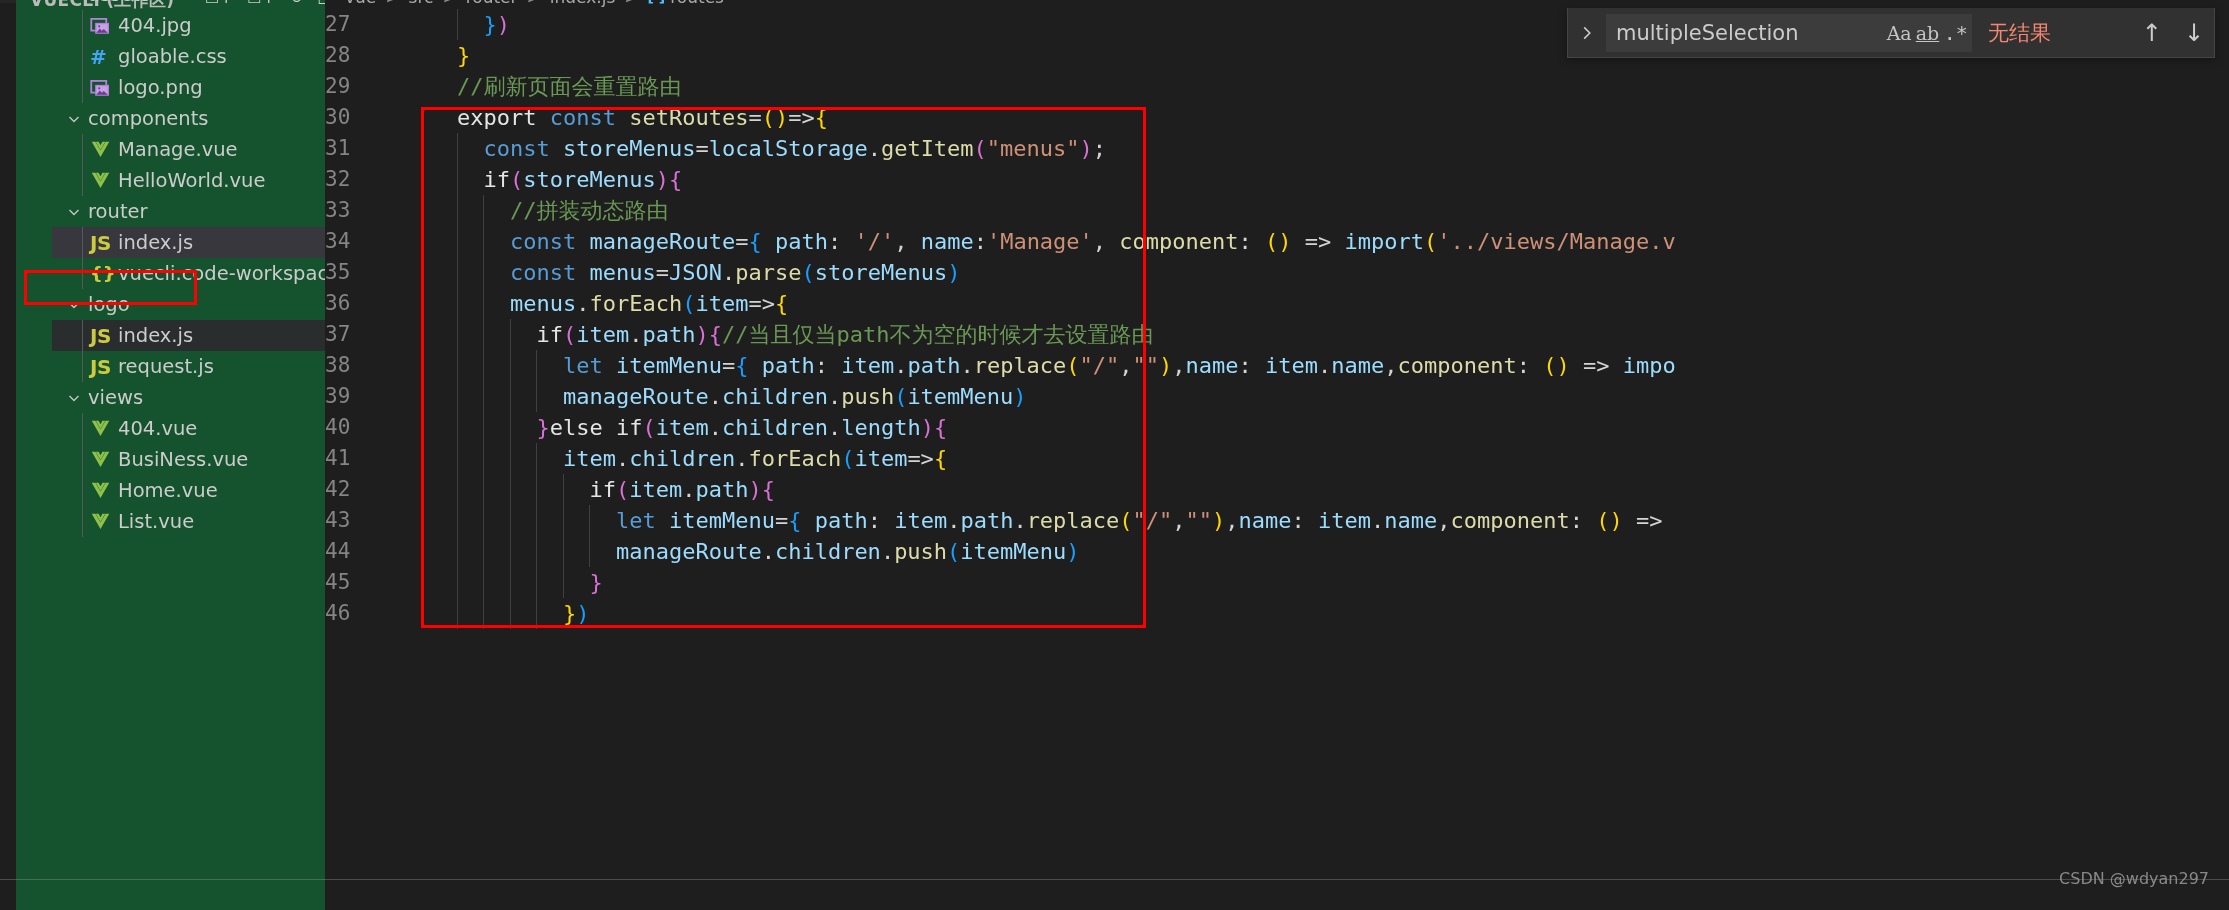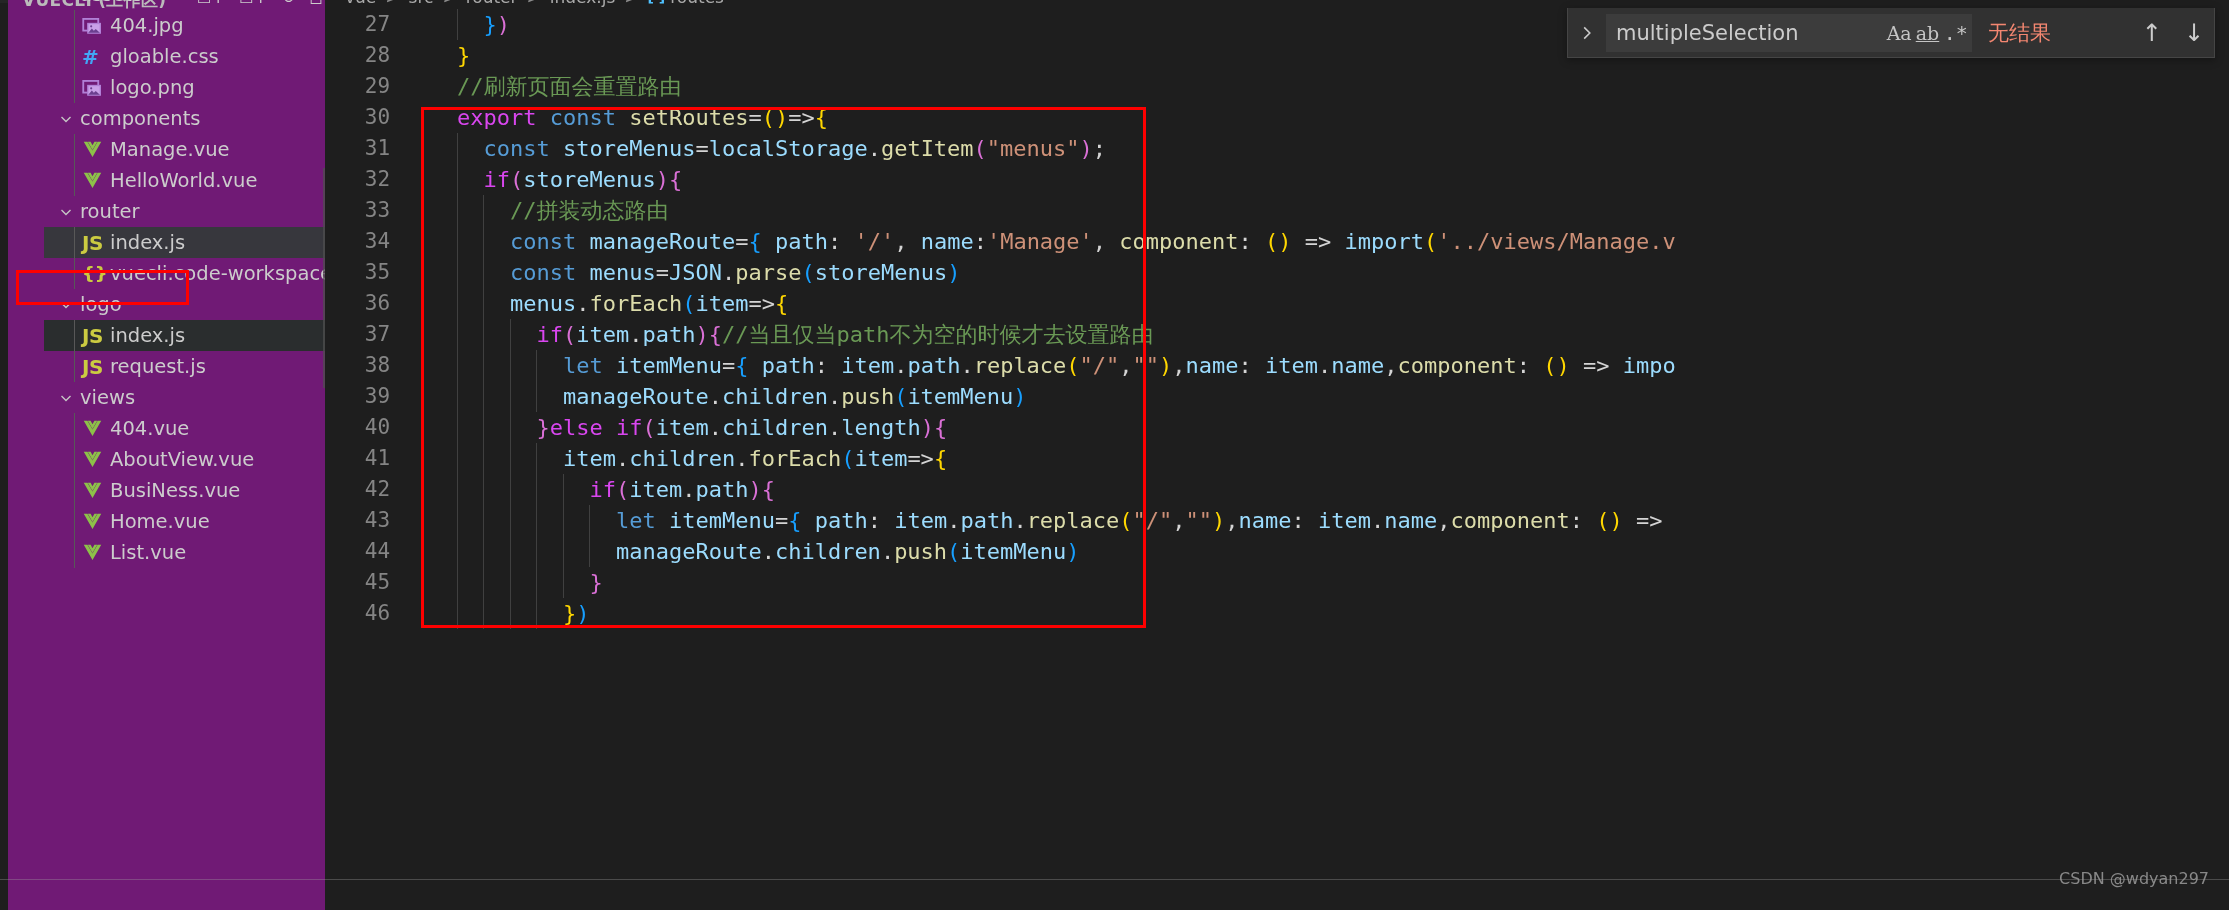--- a/index.html
+++ b/index.html
@@ -10,23 +10,23 @@
     font-family: "DejaVu Sans", sans-serif;
   }
   #app {
     position: relative;
     width: 2229px; height: 910px;
     background: #1e1e1e;
   }
 
   
   #sidebar {
-    position: absolute; left: 8px; top: 0;
+    position: absolute; left: 16px; top: 0;
     width: 325px; height: 910px;
-    background: #701a75;
+    background: #14532d;
     overflow: hidden;
   }
   #sidebar-header {
     position: absolute; left: 0; top: -14px;
     width: 325px; height: 28px;
     color: #bbbbbb;
     font-size: 17px;
     font-weight: bold;
     letter-spacing: .3px;
     white-space: nowrap;
@@ -137,40 +137,40 @@
   }
   .code-line {
     position: relative;
     height: 31px;
     line-height: 31px;
     white-space: pre;
   }
   .lnum {
     position: absolute; left: 0; top: 0;
     width: 105px;
-    text-align: center;
+    text-align: left;
     color: #858585;
     font-size: 21px;
     font-family: "DejaVu Sans Mono", monospace;
   }
   .ltext {
     position: absolute; left: 132px; top: 0;
     white-space: pre;
     font-family: "DejaVu Sans Mono", monospace;
     font-size: 22px;
   }
   
   .cguide {
     position: absolute;
     width: 1px;
     background: #404040;
     top: 0; height: 31px;
   }
   
-  .t-kw      { color: #d946ef; }   
+  .t-kw      { color: #e5e5e5; }   
   .t-decl    { color: #569cd6; }   
   .t-fn      { color: #dcdcaa; }   
   .t-var     { color: #9cdcfe; }   
   .t-str     { color: #ce9178; }   
   .t-cmt     { color: #6a9955; }   
   .t-plain   { color: #d4d4d4; }
   .t-b1      { color: #ffd700; }   
   .t-b2      { color: #da70d6; }   
   .t-b3      { color: #179fff; }
 
@@ -428,31 +428,20 @@
         <div class="tree-row">
           <div class="indent-guide" style="left:30px;"></div>
           <div style="width:38px;flex:0 0 38px;"></div>
           <span class="ficon icon-vue">
             <svg width="21" height="21" viewBox="0 0 24 24">
               <path d="M2 3h4.2l5.8 10L17.8 3H22L12 20.5z" fill="#8dc149"></path>
               <path d="M6.6 3h3.2L12 7l2.2-4h3.2L12 12.6z" fill="#8dc149"></path>
             </svg>
           </span>
           <span class="flabel">404.vue</span>
-        </div>
-        <div class="tree-row">
-          <div class="indent-guide" style="left:30px;"></div>
-          <div style="width:38px;flex:0 0 38px;"></div>
-          <span class="ficon icon-vue">
-            <svg width="21" height="21" viewBox="0 0 24 24">
-              <path d="M2 3h4.2l5.8 10L17.8 3H22L12 20.5z" fill="#8dc149"></path>
-              <path d="M6.6 3h3.2L12 7l2.2-4h3.2L12 12.6z" fill="#8dc149"></path>
-            </svg>
-          </span>
-          <span class="flabel">AboutView.vue</span>
         </div>
         <div class="tree-row">
           <div class="indent-guide" style="left:30px;"></div>
           <div style="width:38px;flex:0 0 38px;"></div>
           <span class="ficon icon-vue">
             <svg width="21" height="21" viewBox="0 0 24 24">
               <path d="M2 3h4.2l5.8 10L17.8 3H22L12 20.5z" fill="#8dc149"></path>
               <path d="M6.6 3h3.2L12 7l2.2-4h3.2L12 12.6z" fill="#8dc149"></path>
             </svg>
           </span>

